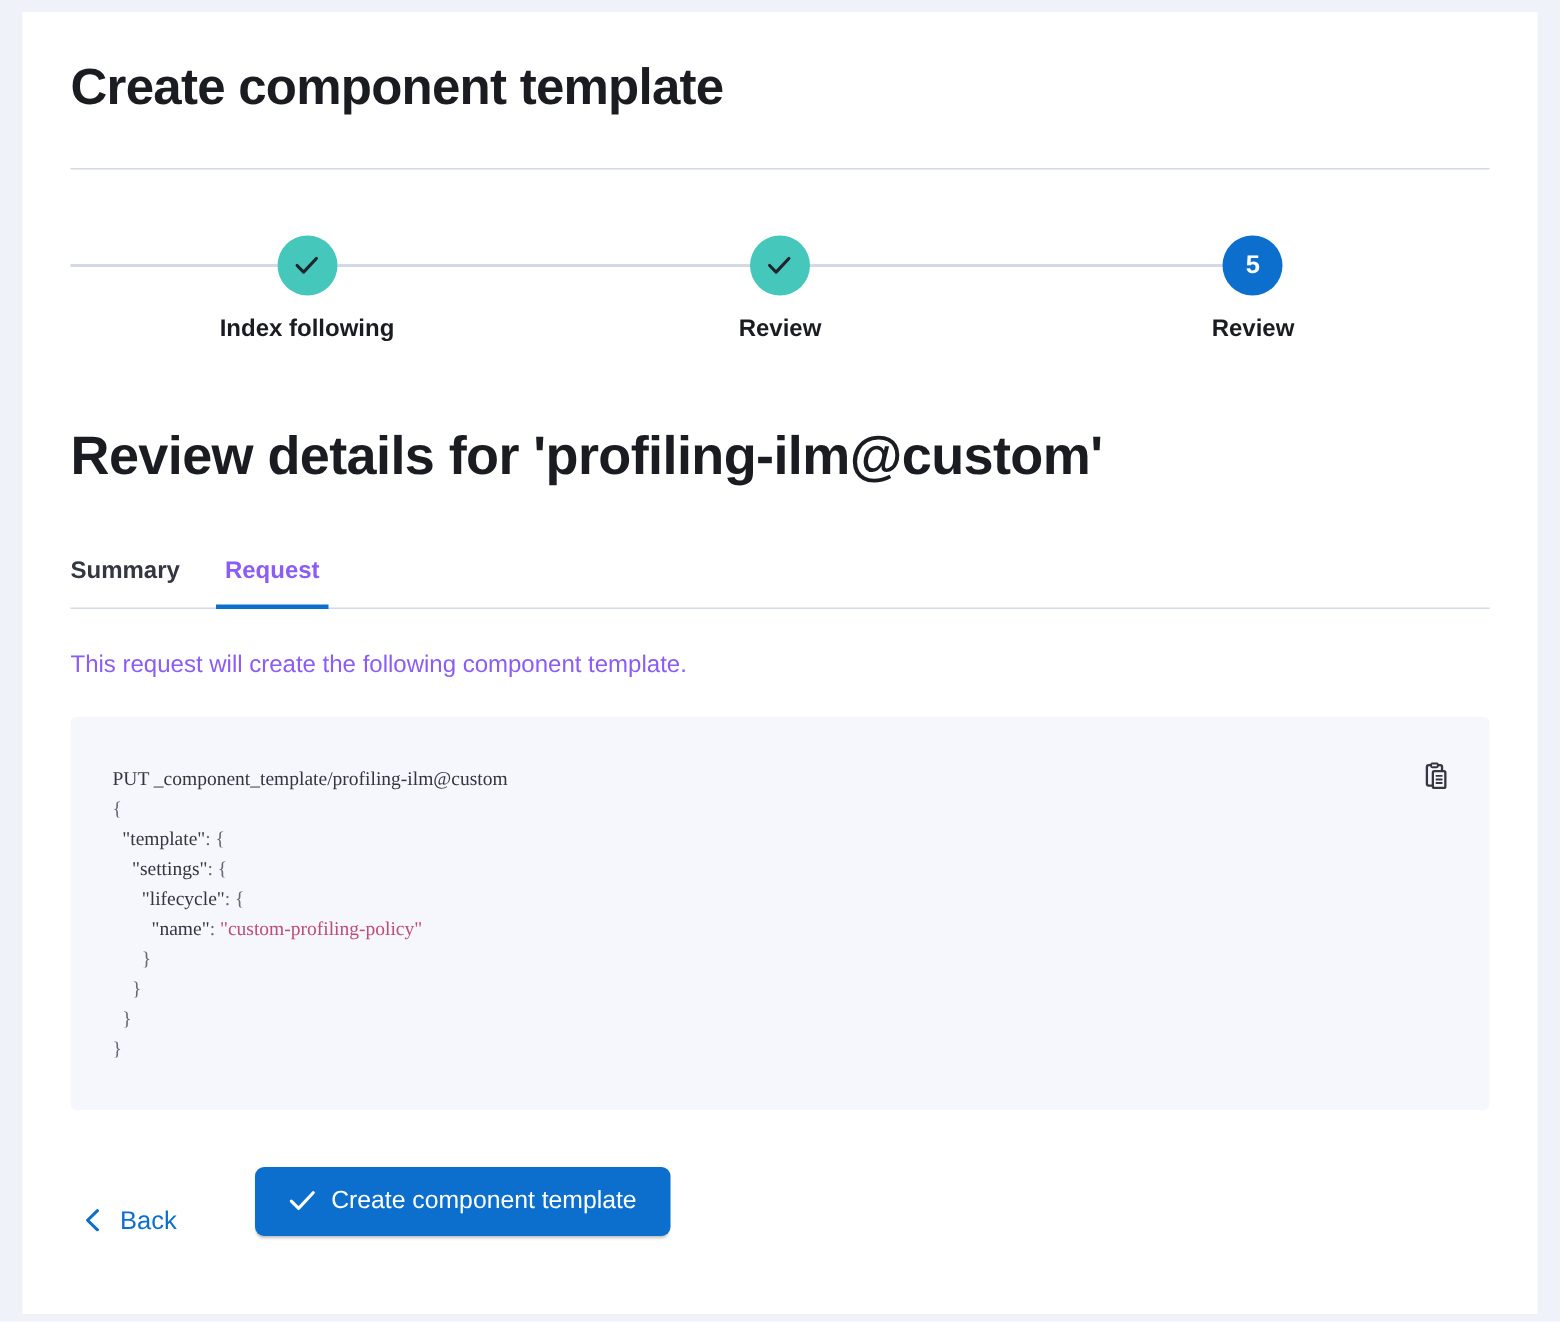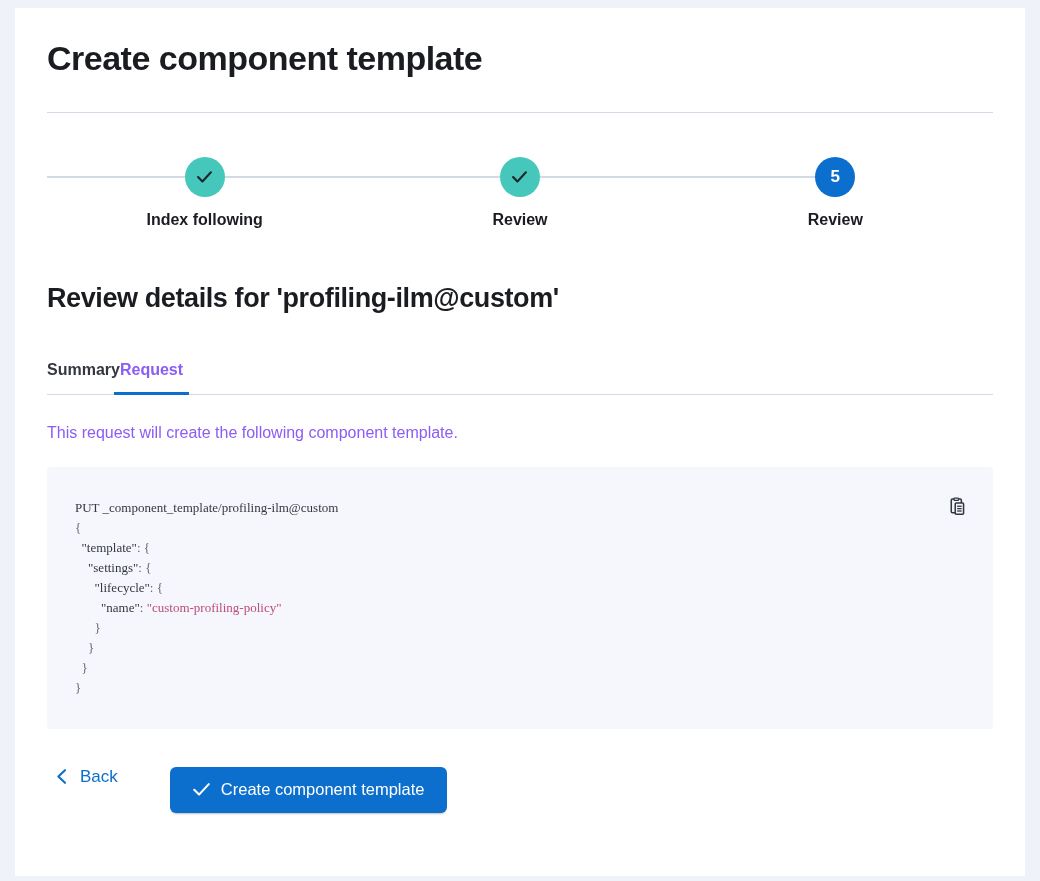--- a/index.html
+++ b/index.html
@@ -49,26 +49,26 @@
     font-family: inherit;
   }
   .step-circle.complete { background: #45c8bb; }
   .step-circle.current  { background: #0c6ecd; color: #fff; font-size: 17px; font-weight: 600; }
   .step-label {
     margin-top: 14px; font-size: 16px; font-weight: 700; color: #1a1c21;
   }
   
   h2.review-heading {
     margin: 54px 0 0;
-    font-size: 27px; font-weight: 700; color: #1a1c21;
+    font-size: 36px; font-weight: 700; color: #1a1c21;
     letter-spacing: -0.4px;
   }
   .tabs {
     margin-top: 44px;
-    display: flex; 
+    display: flex; gap: 30px;
     border-bottom: 1px solid #d3dae6;
     padding-bottom: 12px;
   }
   .tab {
     background: none; border: none; padding: 0;
     font-family: inherit; font-size: 16px; font-weight: 700;
     color: #343741; position: relative; cursor: pointer;
     line-height: 24px;
   }
   .tab.active { color: #8b5cf6; }
@@ -97,21 +97,21 @@
   .seg-plain  { color: #343741; }
   .seg-key    { color: #343741; }
   .seg-punct  { color: #646a77; }
   .seg-string { color: #bd4c7a; }
   .copy-btn {
     position: absolute; top: 30px; right: 26px;
     background: none; border: none; padding: 0; cursor: pointer;
     line-height: 0;
   }
   
-  .footer { margin-top: 38px; display: flex; align-items: flex-start; }
+  .footer { margin-top: 38px; display: flex; align-items: flex-end; }
   .back-btn {
     display: inline-flex; align-items: center; gap: 12px;
     background: none; border: none; padding: 0 8px;
     font-family: inherit; font-size: 17px; font-weight: 500;
     color: #0c6ecd; cursor: pointer;
   }
   .submit-btn {
     margin-left: 44px;
     display: inline-flex; align-items: center; gap: 11px;
     background: #0c6ecd; color: #fff;

